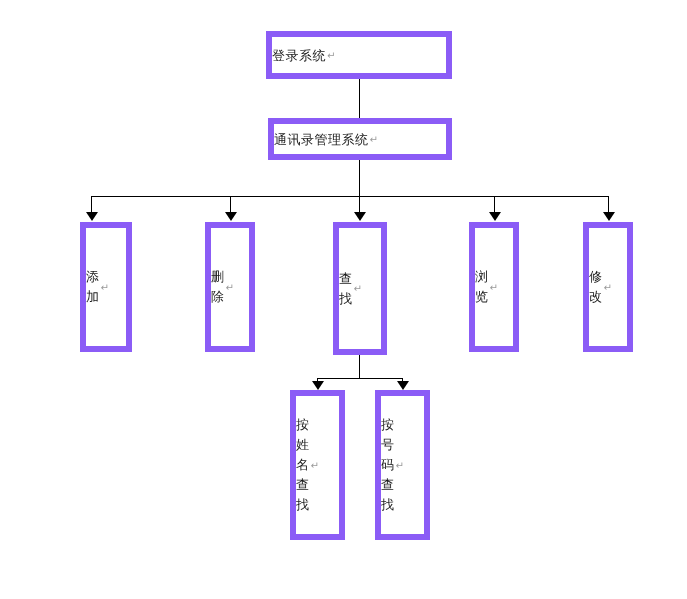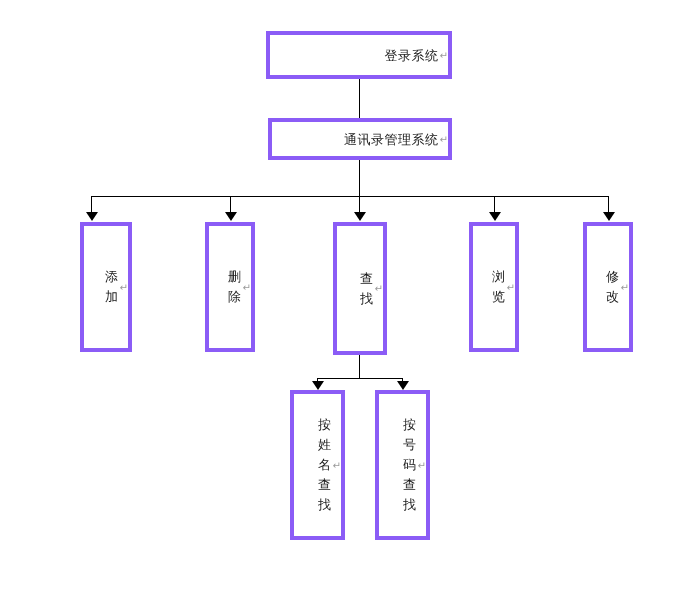--- a/index.html
+++ b/index.html
@@ -13,25 +13,25 @@
     width: 687px;
     height: 599px;
     background: #ffffff;
     overflow: hidden;
     font-family: "DejaVu Sans", "Liberation Sans", sans-serif;
   }
   
   .node {
     position: absolute;
     box-sizing: border-box;
-    border: 4px solid #8b5cf6;
+    border: 6px solid #8b5cf6;
     background: #ffffff;
     display: flex;
     align-items: center;
-    justify-content: flex-end;
+    justify-content: flex-start;
     z-index: 3;
   }
   .node .label {
     display: block;
     text-align: center;
     color: #1a1a1a;
     font-size: 13px;
     line-height: 17px;
     letter-spacing: 0.5px;
     white-space: pre-line;

